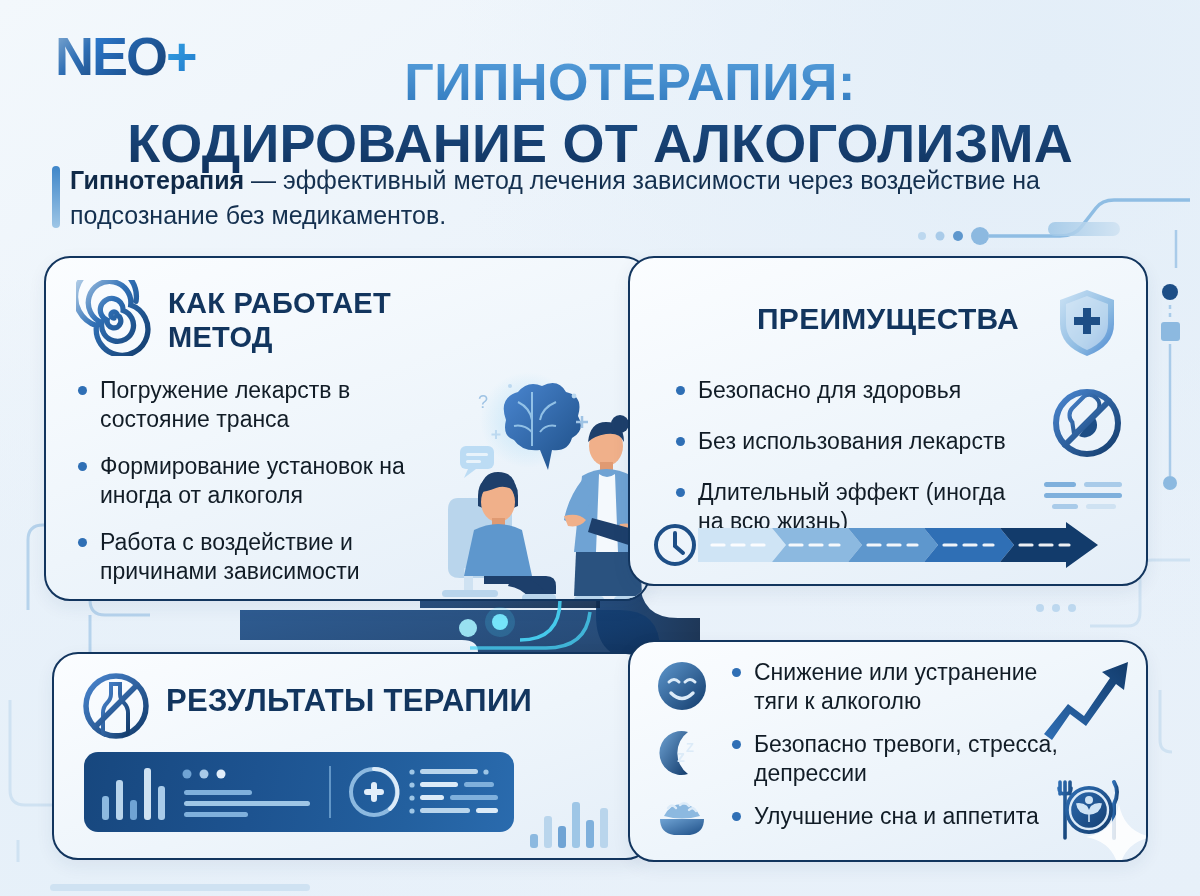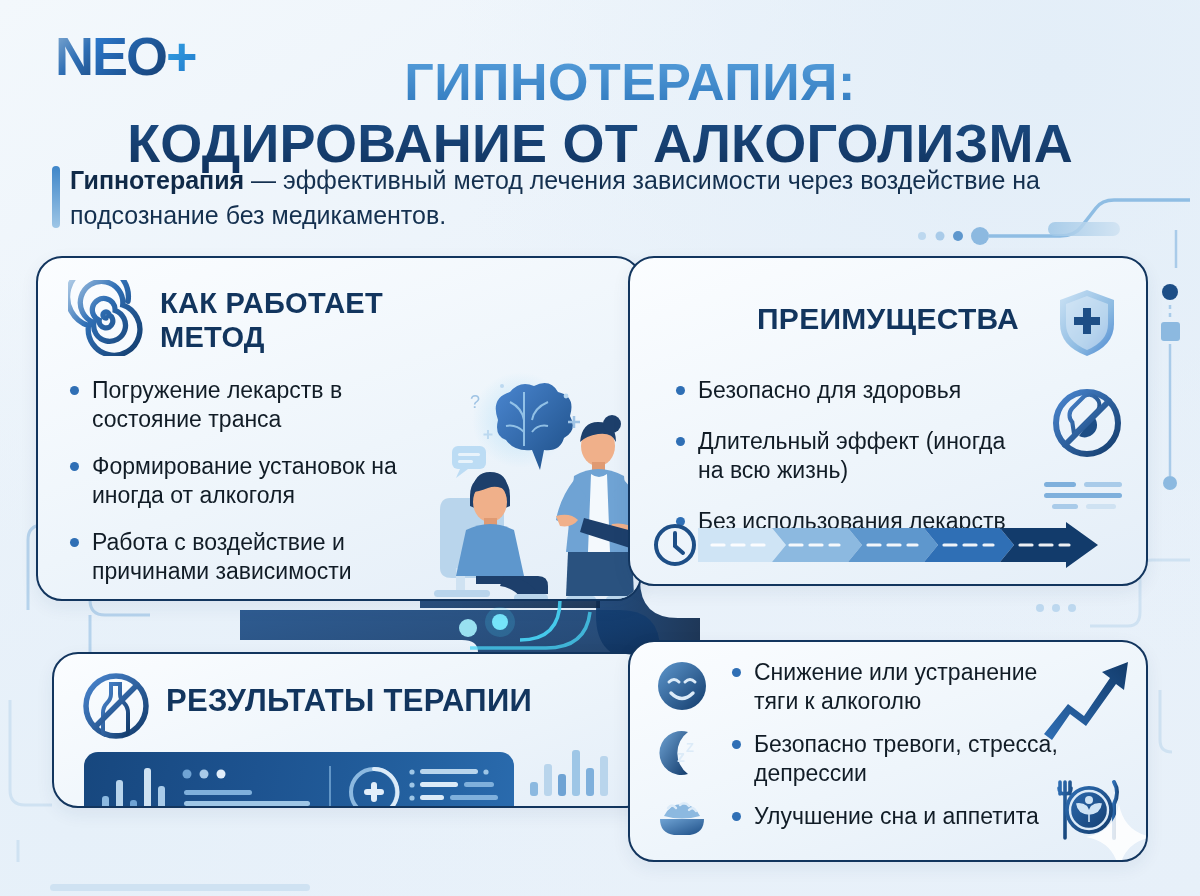--- a/index.html
+++ b/index.html
@@ -77,38 +77,38 @@
   .bullets li{
     position:relative; padding-left:24px; color:#111c26;
     font-size:23px; line-height:29px; margin-bottom:18px;
   }
   .bullets li::before{
     content:""; position:absolute; left:2px; top:10px;
     width:9px; height:9px; border-radius:50%; background:#2f6fb5;
   }
 
   
-  #card1{ left:36px; top:256px; width:606px; height:345px; }
+  #card1{ left:44px; top:256px; width:606px; height:345px; }
   #card1 .spiral{ position:absolute; left:30px; top:22px; width:76px; height:76px; }
   #card1 .card-hd{ position:absolute; left:122px; top:28px; width:330px; }
   #card1 .bullets{ position:absolute; left:30px; top:118px; width:350px; }
   .illus1{ position:absolute; right:-8px; bottom:-4px; width:250px; height:235px; }
 
   
   #card2{ left:628px; top:256px; width:520px; height:330px; }
   #card2 .card-hd{ position:absolute; left:0; right:0; top:44px; text-align:center; font-size:30px;}
   #card2 .shield{ position:absolute; right:28px; top:30px; width:62px; height:70px; }
   #card2 .bullets{ position:absolute; left:44px; top:118px; width:360px; }
   #card2 .bullets li{ margin-bottom:22px; }
   #card2 .nopill{ position:absolute; right:22px; top:128px; width:74px; height:74px; }
   #card2 .lines{ position:absolute; right:24px; top:222px; width:78px; height:30px; }
   .timeline{ position:absolute; left:22px; bottom:16px; width:470px; height:46px; }
 
   
-  #card3{ left:52px; top:652px; width:600px; height:156px;padding-left:45px; }
+  #card3{ left:52px; top:652px; width:600px; height:208px;padding-left:45px; }
   #card3 .nobottle{ position:absolute; left:26px; top:16px; width:72px; height:72px; }
   #card3 .card-hd{ position:absolute; left:112px; top:30px; font-size:31px; }
   .panel{
     position:absolute; left:30px; top:98px; width:430px; height:80px;
     border-radius:14px 14px 14px 14px;
     background:linear-gradient(100deg,#17477e 0%,#1d5390 40%,#23609f 75%,#2a6bae 100%);
     overflow:hidden;
   }
 
   
@@ -307,22 +307,22 @@
             <stop offset="100%" stop-color="#4a86d0"></stop>
         </linearGradient>
       </defs>
       <path d="M31 2 L58 12 L58 36 Q58 58 31 68 Q4 58 4 36 L4 12 Z" fill="url(#shg)"></path>
       <path d="M31 8 L52 16 L52 36 Q52 53 31 62 Q10 53 10 36 L10 16 Z" fill="#dcebf8" opacity=".55"></path>
       <path d="M27 20 h8 v9 h9 v8 h-9 v9 h-8 v-9 h-9 v-8 h9 Z" fill="#1d4e86"></path>
     </svg>
 
     <ul class="bullets">
       <li>Безопасно для здоровья</li>
+      <li>Без использования лекарств</li>
       <li>Длительный эффект (иногда на всю жизнь)</li>
-      <li>Без использования лекарств</li>
     </ul>
 
     <svg class="nopill" viewBox="0 0 74 74">
       <defs>
         <linearGradient id="npg" x1="0" y1="0" x2="1" y2="1">
           <stop offset="0%" stop-color="#4a86d0"></stop>
             <stop offset="100%" stop-color="#123b6b"></stop>
         </linearGradient>
       </defs>
       <circle cx="37" cy="37" r="31" fill="none" stroke="url(#npg)" stroke-width="6"></circle>

